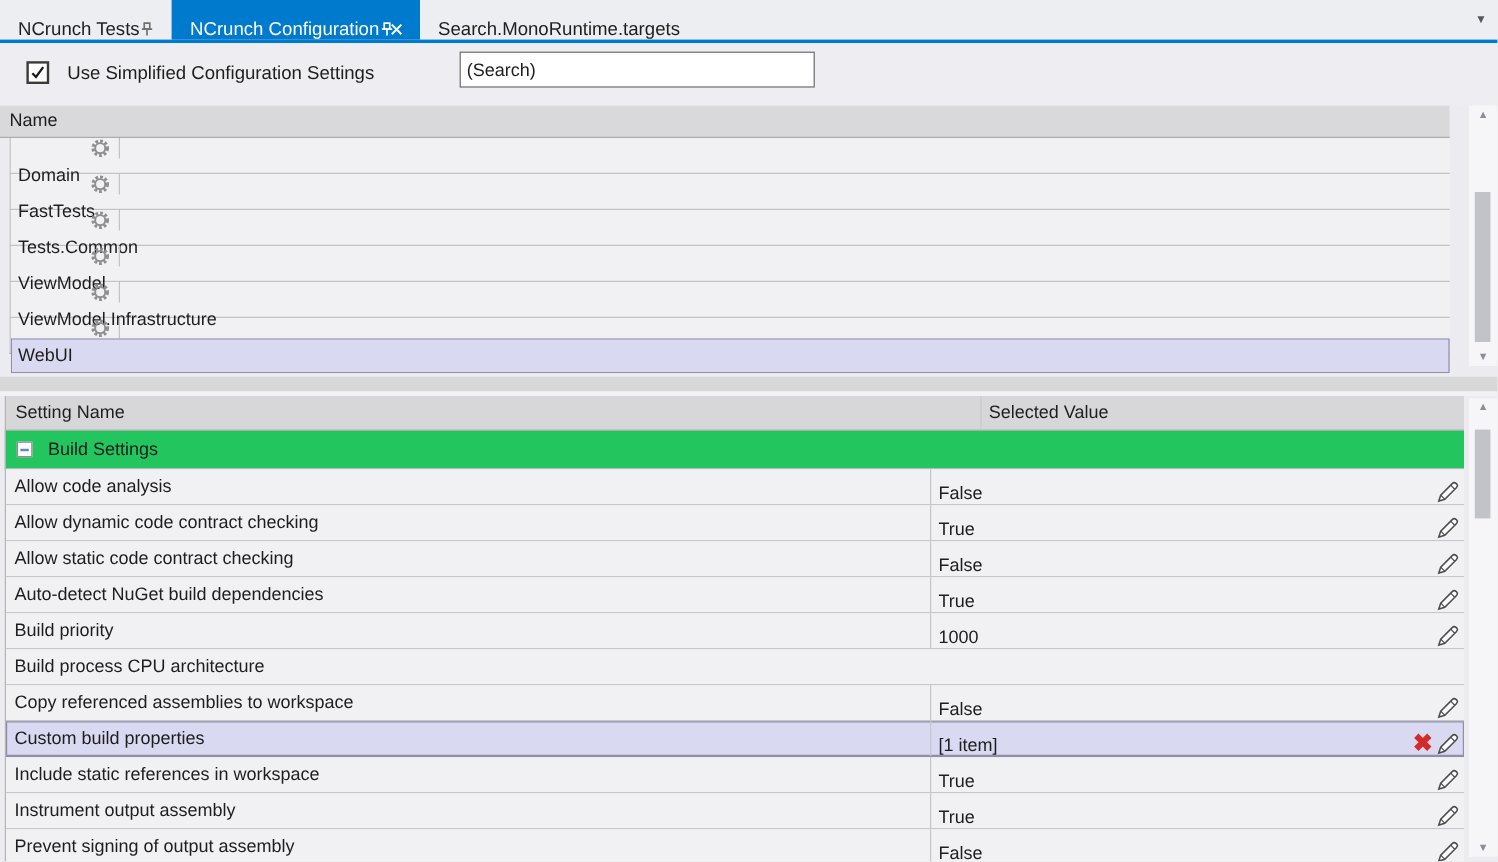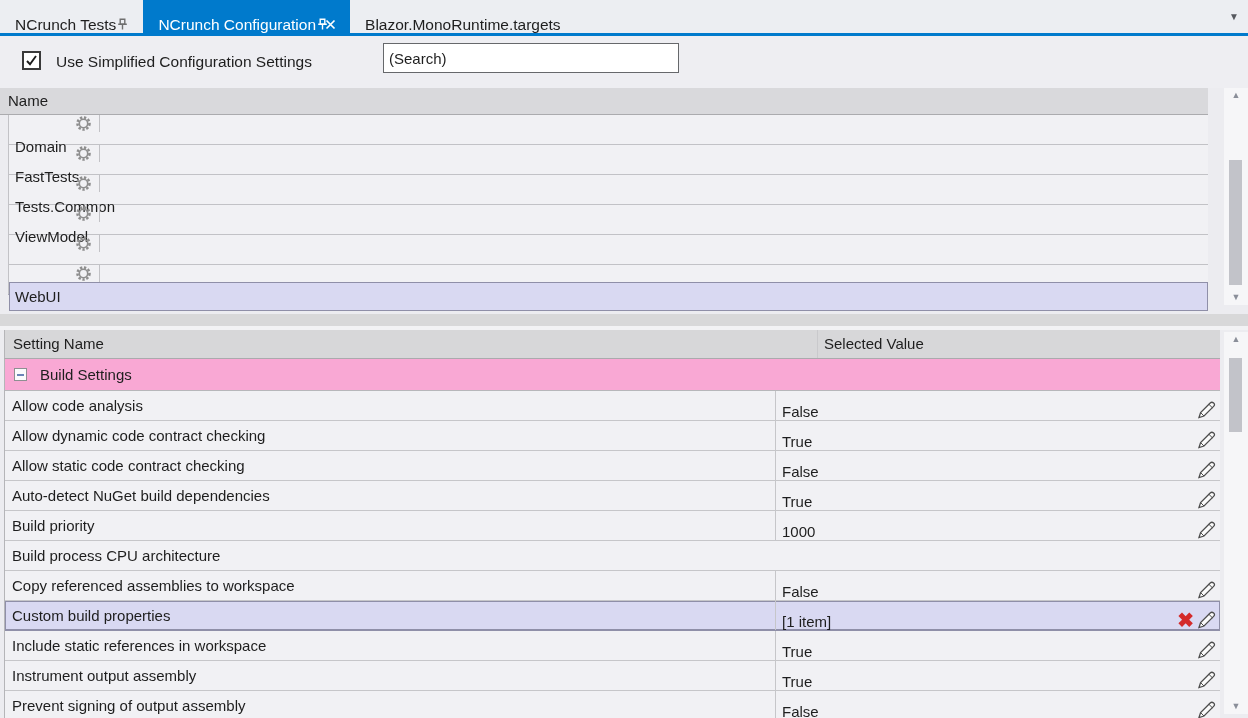--- a/index.html
+++ b/index.html
@@ -36,21 +36,21 @@
   .prow.selected { border-bottom-color:#8f8fa8; }
 
   
   .splitter { position:absolute; top:314px; left:0; right:0; height:16px; background:#d8d8d9; border-bottom:4px solid #f2f2f4; }
 
   
   .settings { position:absolute; top:330px; left:0; right:0; bottom:0; overflow:hidden; }
   .ghead { display:flex; height:29px; background:#d7d7d9; border-bottom:1px solid #aaaaad; margin:0 28px 0 4px; border-left:1px solid #b5b5b8; }
   .ghead .c1 { width:813px; padding-left:8px; line-height:28px; border-right:1px solid #c9c9cc; }
   .ghead .c2 { flex:1; padding-left:6px; line-height:28px; }
-  .grouprow { display:flex; align-items:center; height:32px; background:#f9a8d4; border-bottom:1px solid #b7b7ba; margin:0 28px 0 4px; border-left:1px solid #b5b5b8; }
+  .grouprow { display:flex; align-items:center; height:32px; background:#22c55e; border-bottom:1px solid #b7b7ba; margin:0 28px 0 4px; border-left:1px solid #b5b5b8; }
   .expander { width:13px; height:13px; margin-left:9px; background:#fbfbfd; border:1px solid #8f8f92; position:relative; }
   .expander::after { content:""; position:absolute; left:2px; right:2px; top:5px; height:2px; background:#6b84b8; }
   .group-label { margin-left:13px; }
   .srow { display:flex; height:30px; margin:0 28px 0 4px; border-left:1px solid #b5b5b8;flex-direction:column; }
   .gutter { width:42px; background:#ededf1; border-right:1px solid #c2c2c6; }
   .sbody { flex:1; display:flex; background:#f1f1f4; border-bottom:1px solid #c6c6c9; }
   .sname { width:770px; padding-left:7px; line-height:29px; }
   .sval { flex:1; display:flex; align-items:flex-end; border-left:1px solid #c6c6c9; padding-left:6px; }
   .sval .vtext { flex:1; }
   .icons { display:flex; align-items:center; padding-right:3px; }
@@ -90,21 +90,21 @@
           <path d="M2.2 6.2 h8.6 M6.5 6.2 v5.4" fill="none" stroke="currentColor" stroke-width="1.4"></path>
         </svg>
     </span>
     <span class="close">
       <svg width="11" height="11" viewBox="0 0 11 11">
           <path d="M1.5 1.5 L9.5 9.5 M9.5 1.5 L1.5 9.5" stroke="#ffffff" stroke-width="1.7"></path>
         </svg>
     </span>
   </div>
   <div class="tab">
-    <span>Blazor.MonoRuntime.targets</span>
+    <span>Search.MonoRuntime.targets</span>
   </div>
   <div class="tab-overflow">▼</div>
 </div>
 <div class="accent"></div>
 
 <div class="toolbar">
   <div class="cbx">
     <svg width="13" height="13" viewBox="0 0 13 13">
         <path d="M2 7 L5 10.2 L11 2" fill="none" stroke="#1b1b1b" stroke-width="1.9"></path>
       </svg>
@@ -152,20 +152,21 @@
       </div>
     <div class="pname">ViewModel</div>
   </div>
   <div class="prow">
     <div class="picon">
         <svg width="17" height="17" viewBox="0 0 17 17">
           <circle cx="8.5" cy="8.5" r="6" fill="none" stroke="#8e8e8e" stroke-width="2.6" stroke-dasharray="2.3 1.7"></circle>
           <circle cx="8.5" cy="8.5" r="4.2" fill="none" stroke="#8e8e8e" stroke-width="1.6"></circle>
         </svg>
       </div>
+    <div class="pname">ViewModel.Infrastructure</div>
   </div>
   <div class="prow selected">
     <div class="picon">
         <svg width="17" height="17" viewBox="0 0 17 17">
           <circle cx="8.5" cy="8.5" r="6" fill="none" stroke="#8e8e8e" stroke-width="2.6" stroke-dasharray="2.3 1.7"></circle>
           <circle cx="8.5" cy="8.5" r="4.2" fill="none" stroke="#8e8e8e" stroke-width="1.6"></circle>
         </svg>
       </div>
     <div class="pname">WebUI</div>
   </div>

